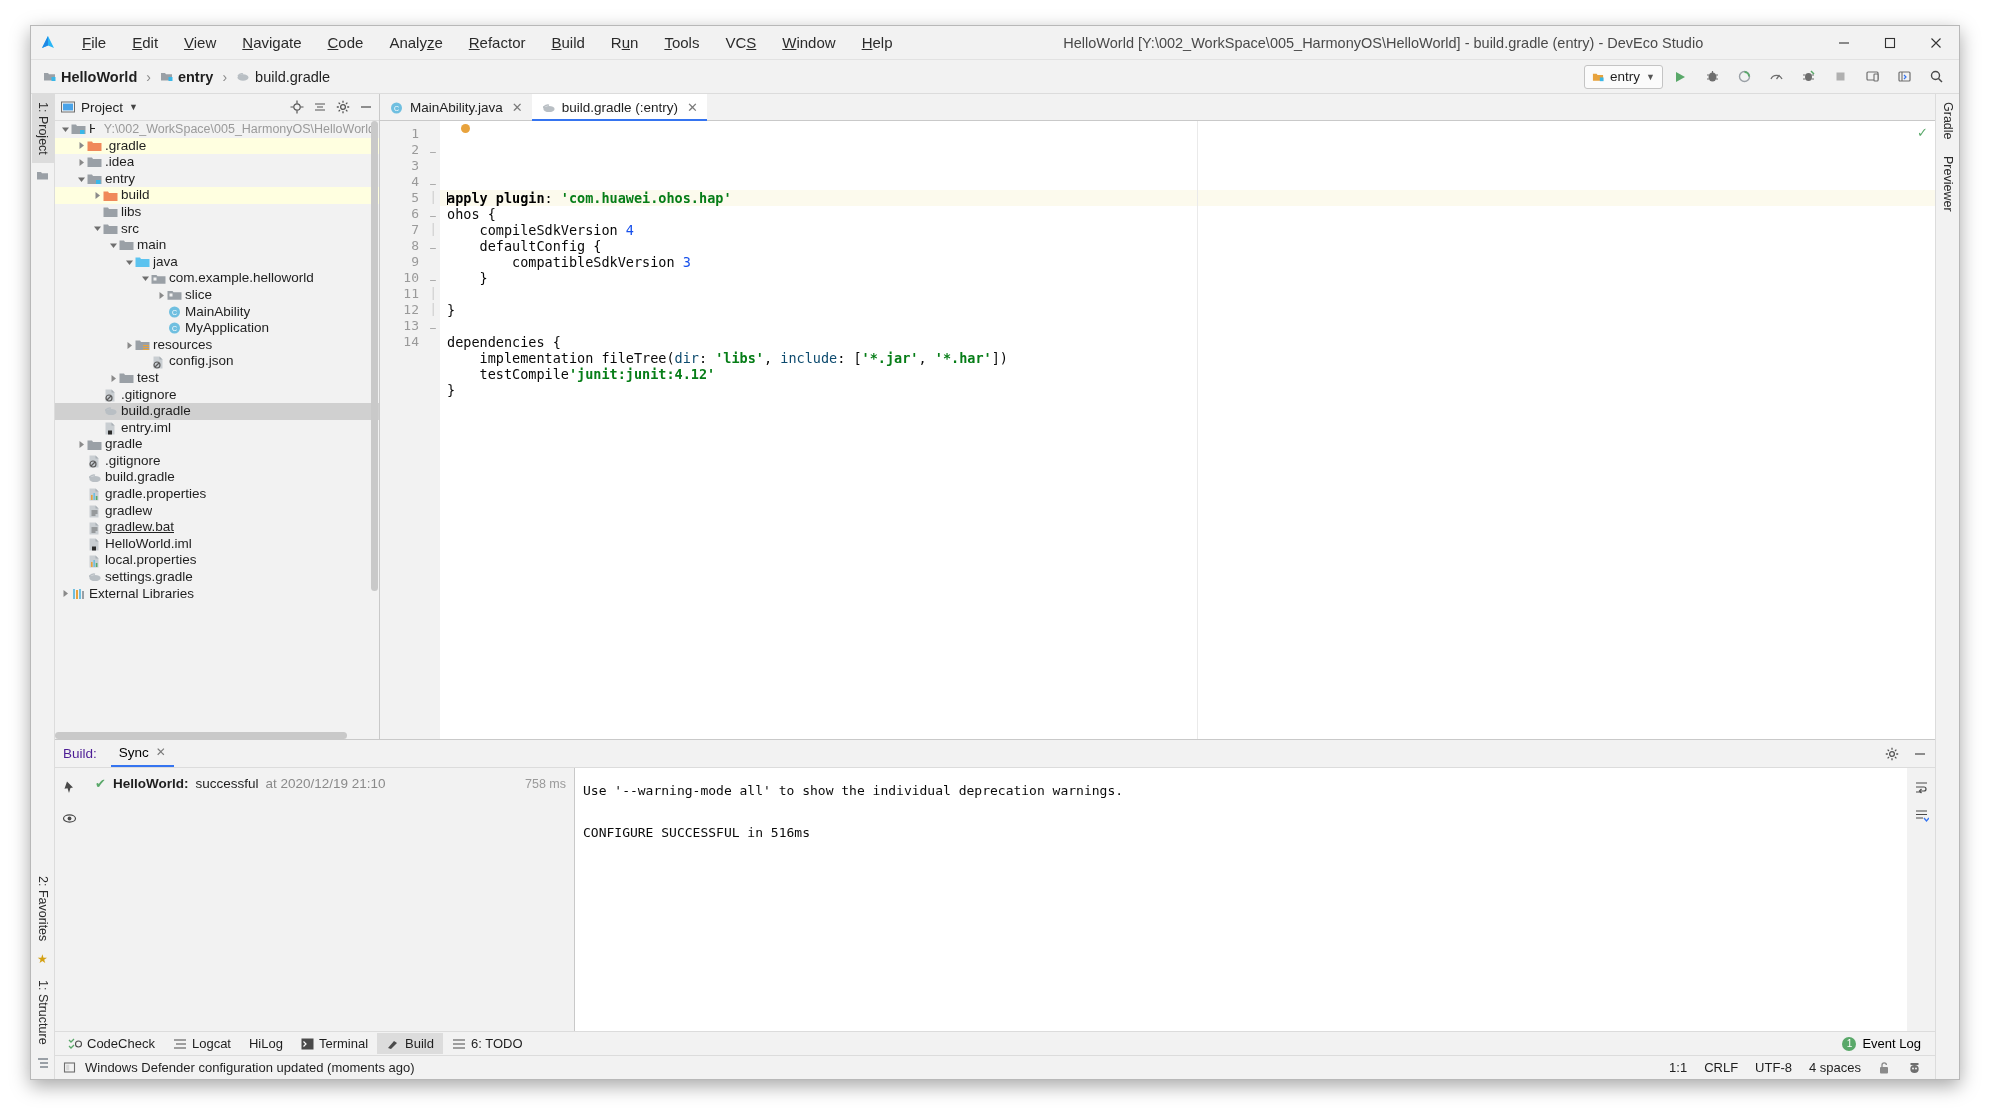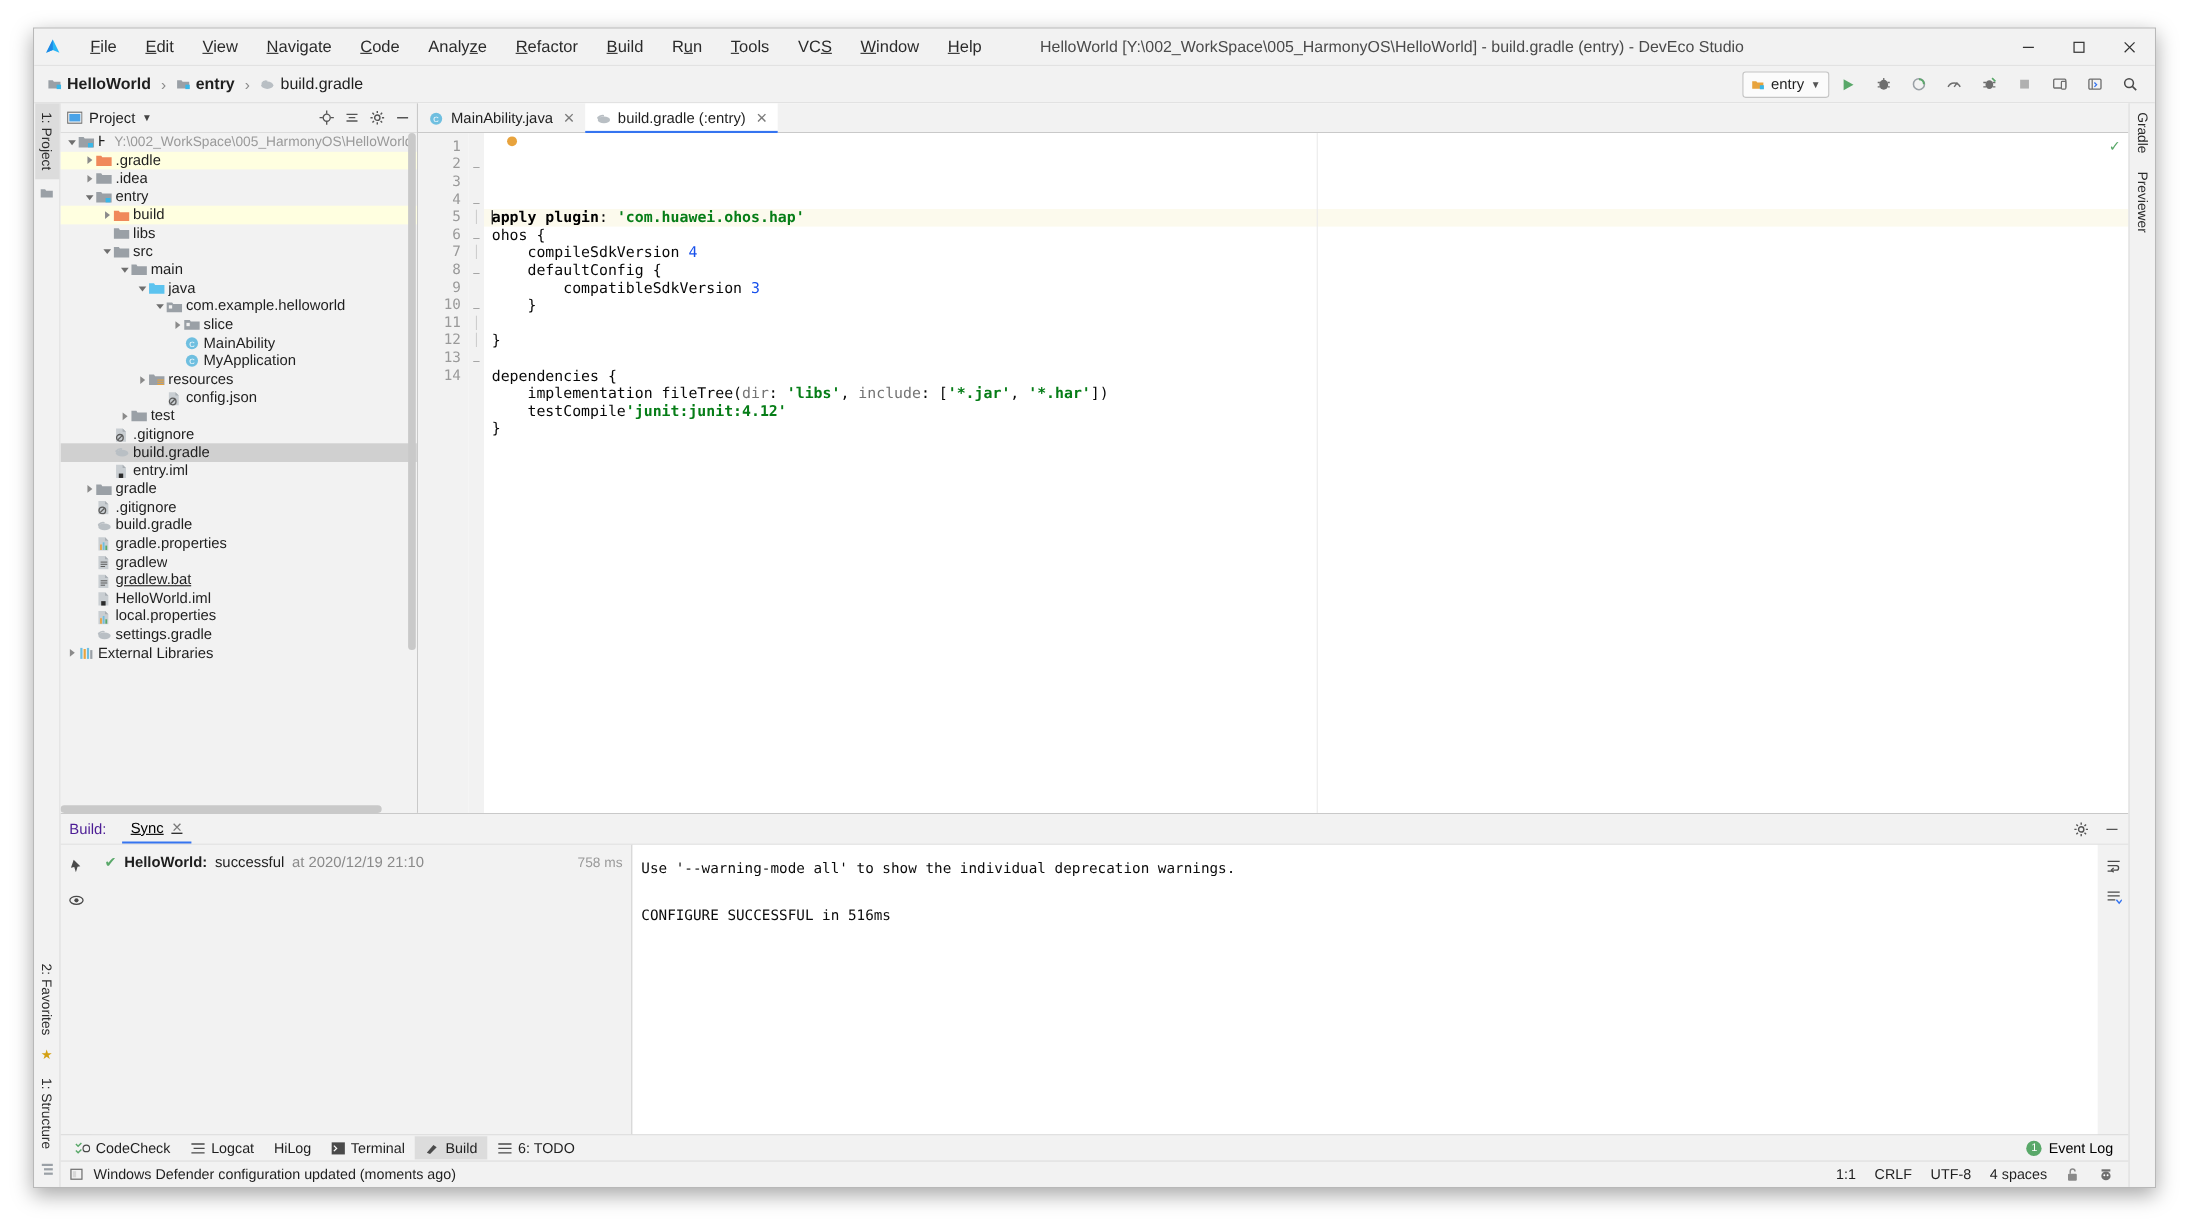--- a/index.html
+++ b/index.html
@@ -27,21 +27,21 @@
     border-bottom: 1px solid #e2e2e2;
   }
   .logo { width: 34px; display:flex; align-items:center; justify-content:center; }
   .menu { display: flex; align-items: center; gap: 0px; margin-left: 4px; }
   .menu-item {
     font-size: 15px; color: #2b2b2b; padding: 4px 13px; cursor: default;
     white-space: nowrap;
   }
   .menu-item u { text-decoration: underline; }
   .win-title {
-    flex: 1; text-align: left; font-size: 14.5px; color: #4a4a4a;
+    flex: 1; text-align: center; font-size: 14.5px; color: #4a4a4a;
     padding-left: 40px; white-space: nowrap; overflow: hidden;
   }
   .win-btns { display: flex; align-items: center; }
   .win-btn { width: 46px; height: 34px; display:flex; align-items:center; justify-content:center; }
 
   
   .navbar {
     height: 34px; flex: 0 0 34px; display: flex; align-items: center;
     background: #f2f2f2; padding: 0 8px;
     border-bottom: 1px solid #dcdcdc;
@@ -137,37 +137,37 @@
   .code {
     flex: 1; padding: 5px 0 0 7px; font-family: "DejaVu Sans Mono", monospace;
     font-size: 13.5px; line-height: 16px; color: #080808; white-space: pre;
     position: relative;
   }
   .cl { height: 16px; }
   .cl.cur { background: #fcfaed; margin-left:-7px; padding-left:7px; }
   .k-key { color: #000; font-weight: bold; }
   .k-str { color: #067d17; font-weight: bold; }
   .k-num { color: #1750eb; }
-  .k-attr { color: #737373; }
+  .k-attr { color: #0c4a6e; }
   .caret { display:inline-block; width:1px; height:13px; background:#000; vertical-align:-2px; margin-right:-1px;}
   .right-margin { position: absolute; left: 757px; top: 0; bottom: 0; width: 1px; background: #eaeaea; }
   .ed-check { position: absolute; right: 7px; top: 4px; color: #59a869; font-size: 13px; }
   .orange-dot {
     position:absolute; width:9px; height:9px; border-radius:50%;
     background:#e8a33d; left:21px; top:3px;
   }
 
   
   .build-panel {
     height: 292px; flex: 0 0 292px; display: flex; flex-direction: column;
     background: #f2f2f2; border-top: 1px solid #c9c9c9;
   }
   .build-head { height: 27px; flex:0 0 27px; display: flex; align-items: center; padding: 0 8px; font-size: 13.5px; }
   .bh-label { color: #4c1d95; margin-right: 14px; }
-  .bh-tab { display:flex; align-items:center; gap:7px; padding: 4px 8px 5px; border-bottom: 2px solid #3574f0; text-decoration: underline; }
+  .bh-tab { display:flex; align-items:center; gap:7px; padding: 4px 8px 5px; border-bottom: 2px solid #3574f0; }
   .bh-right { margin-left:auto; display:flex; align-items:center; gap: 14px; }
   .build-body { flex: 1; display: flex; min-height: 0; border-top: 1px solid #dcdcdc; }
   .build-rail {
     width: 28px; flex: 0 0 28px; background: #f2f2f2; display: flex;
     flex-direction: column; align-items: center; padding-top: 12px; gap: 16px;
   }
   .build-tree {
     width: 492px; flex: 0 0 492px; background: #f2f2f2; border-right: 1px solid #c9c9c9;
     padding-top: 6px; position: relative;
   }

